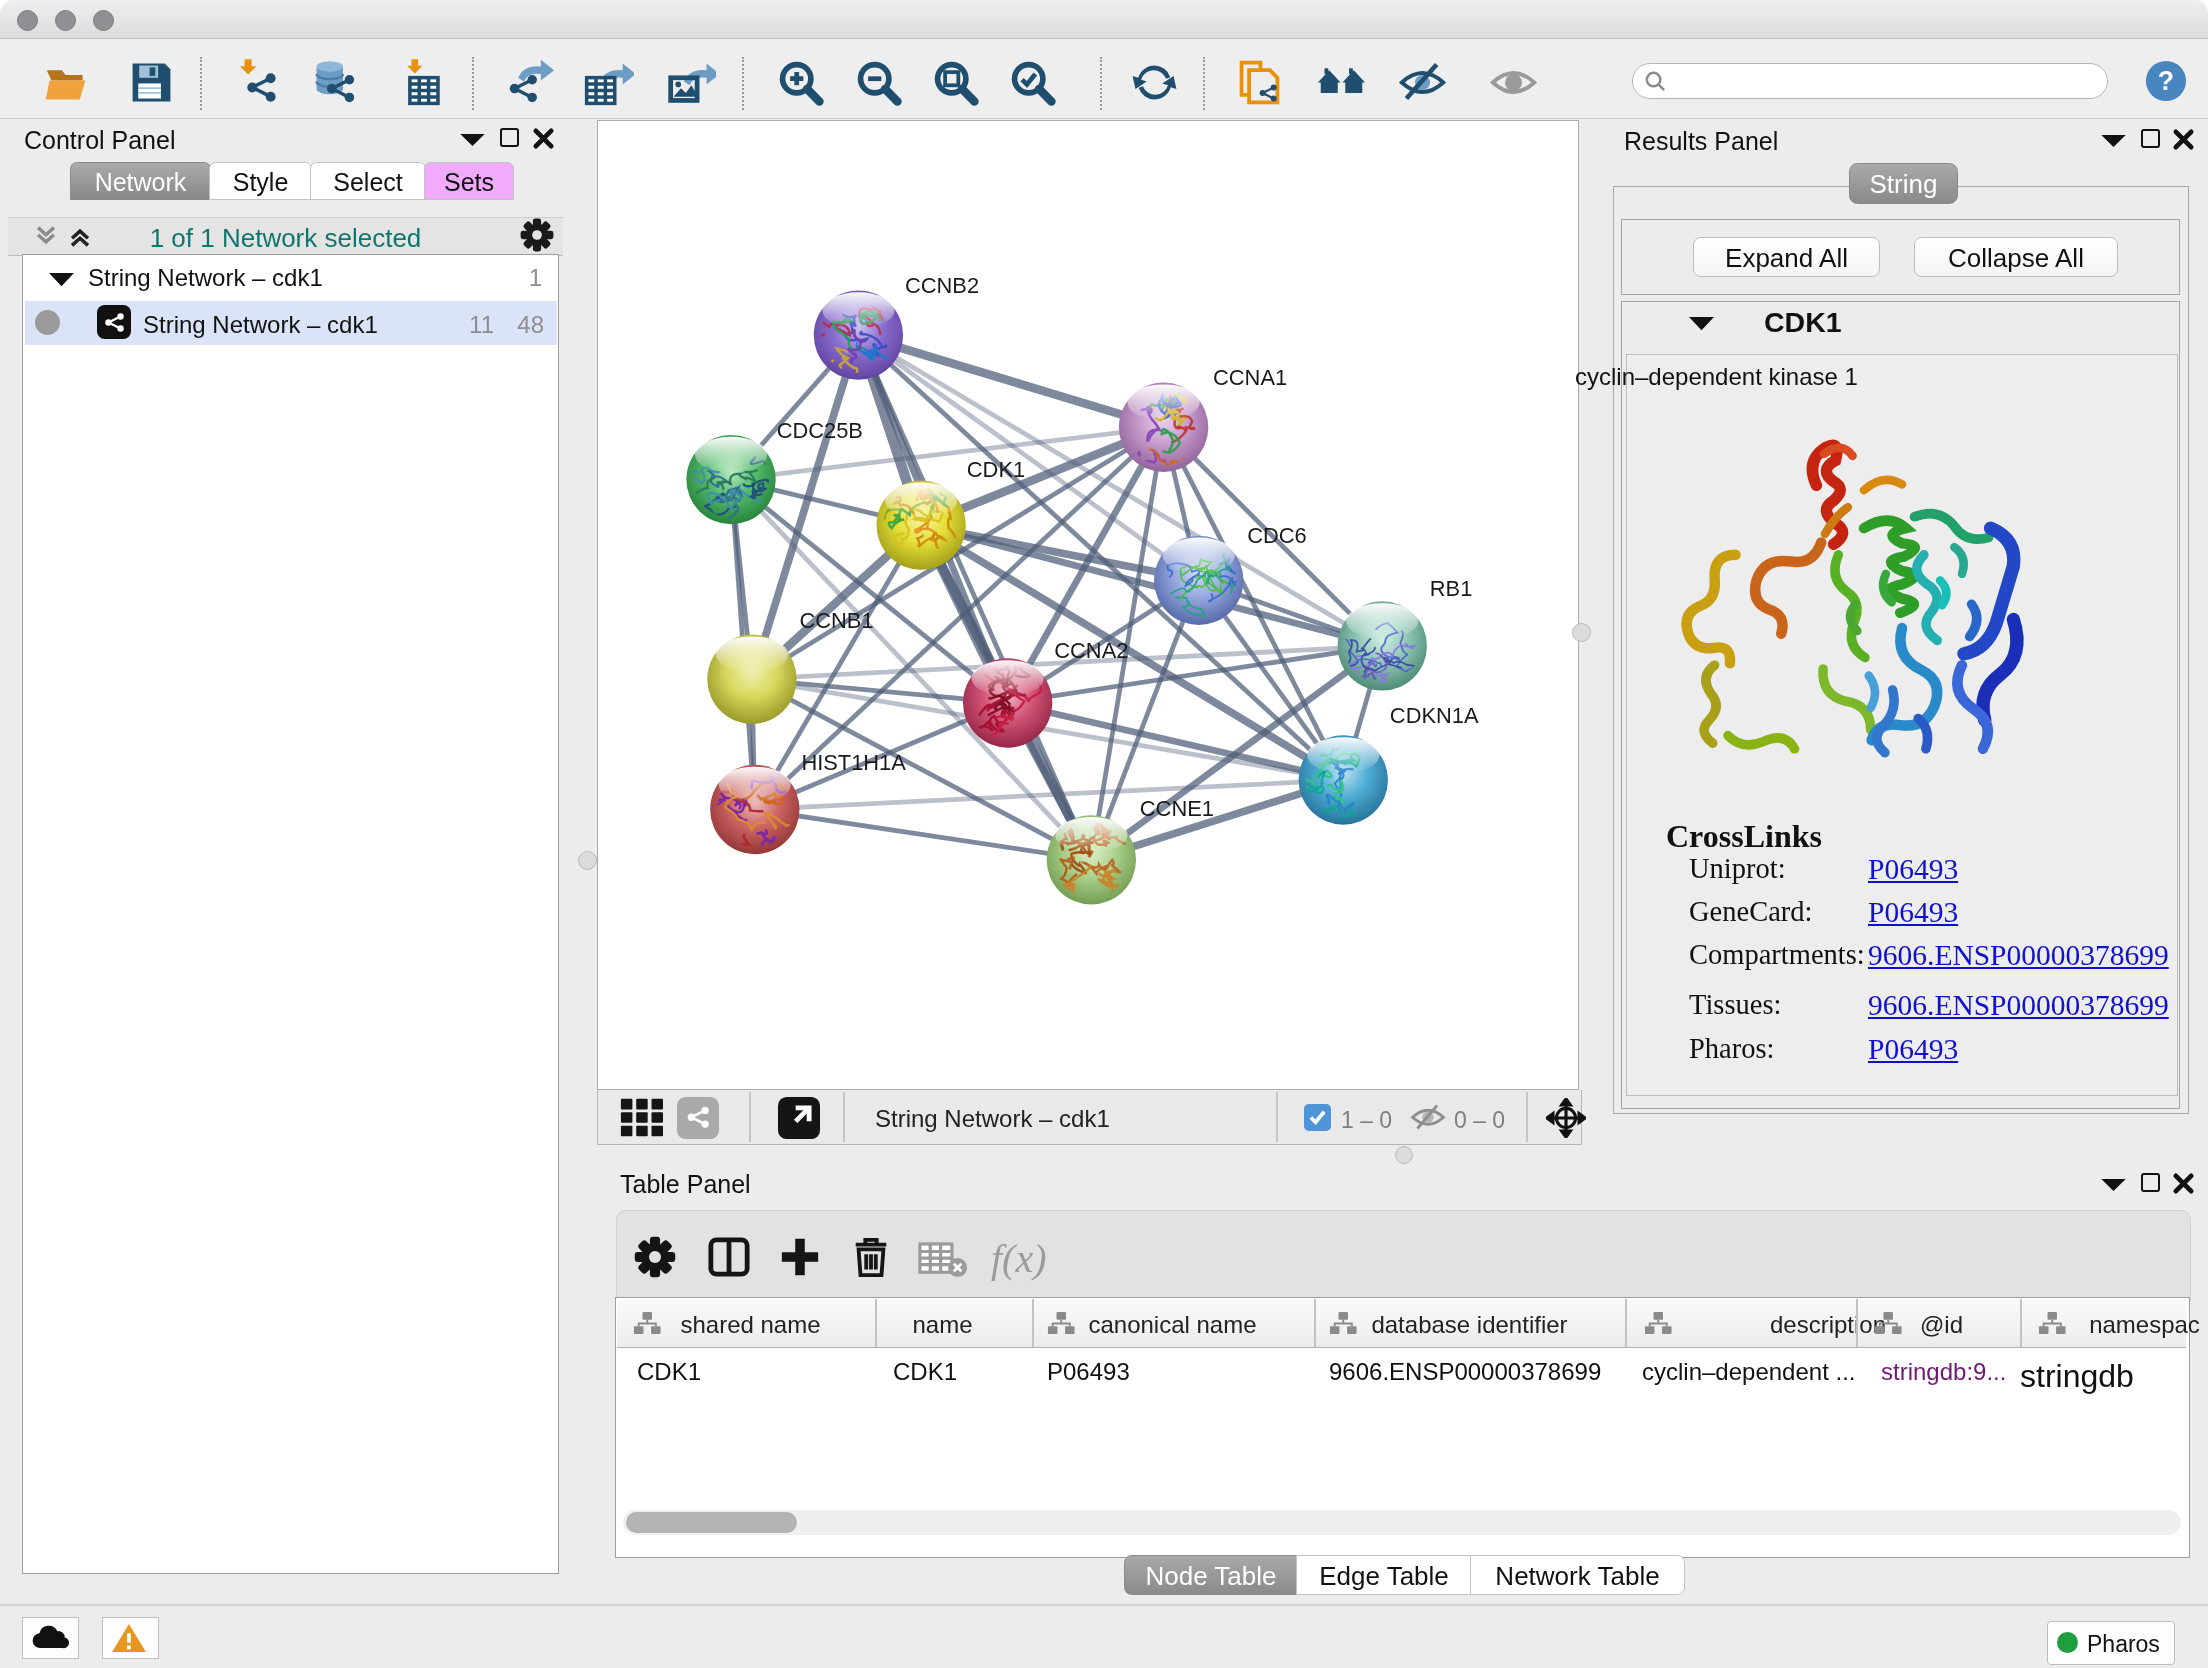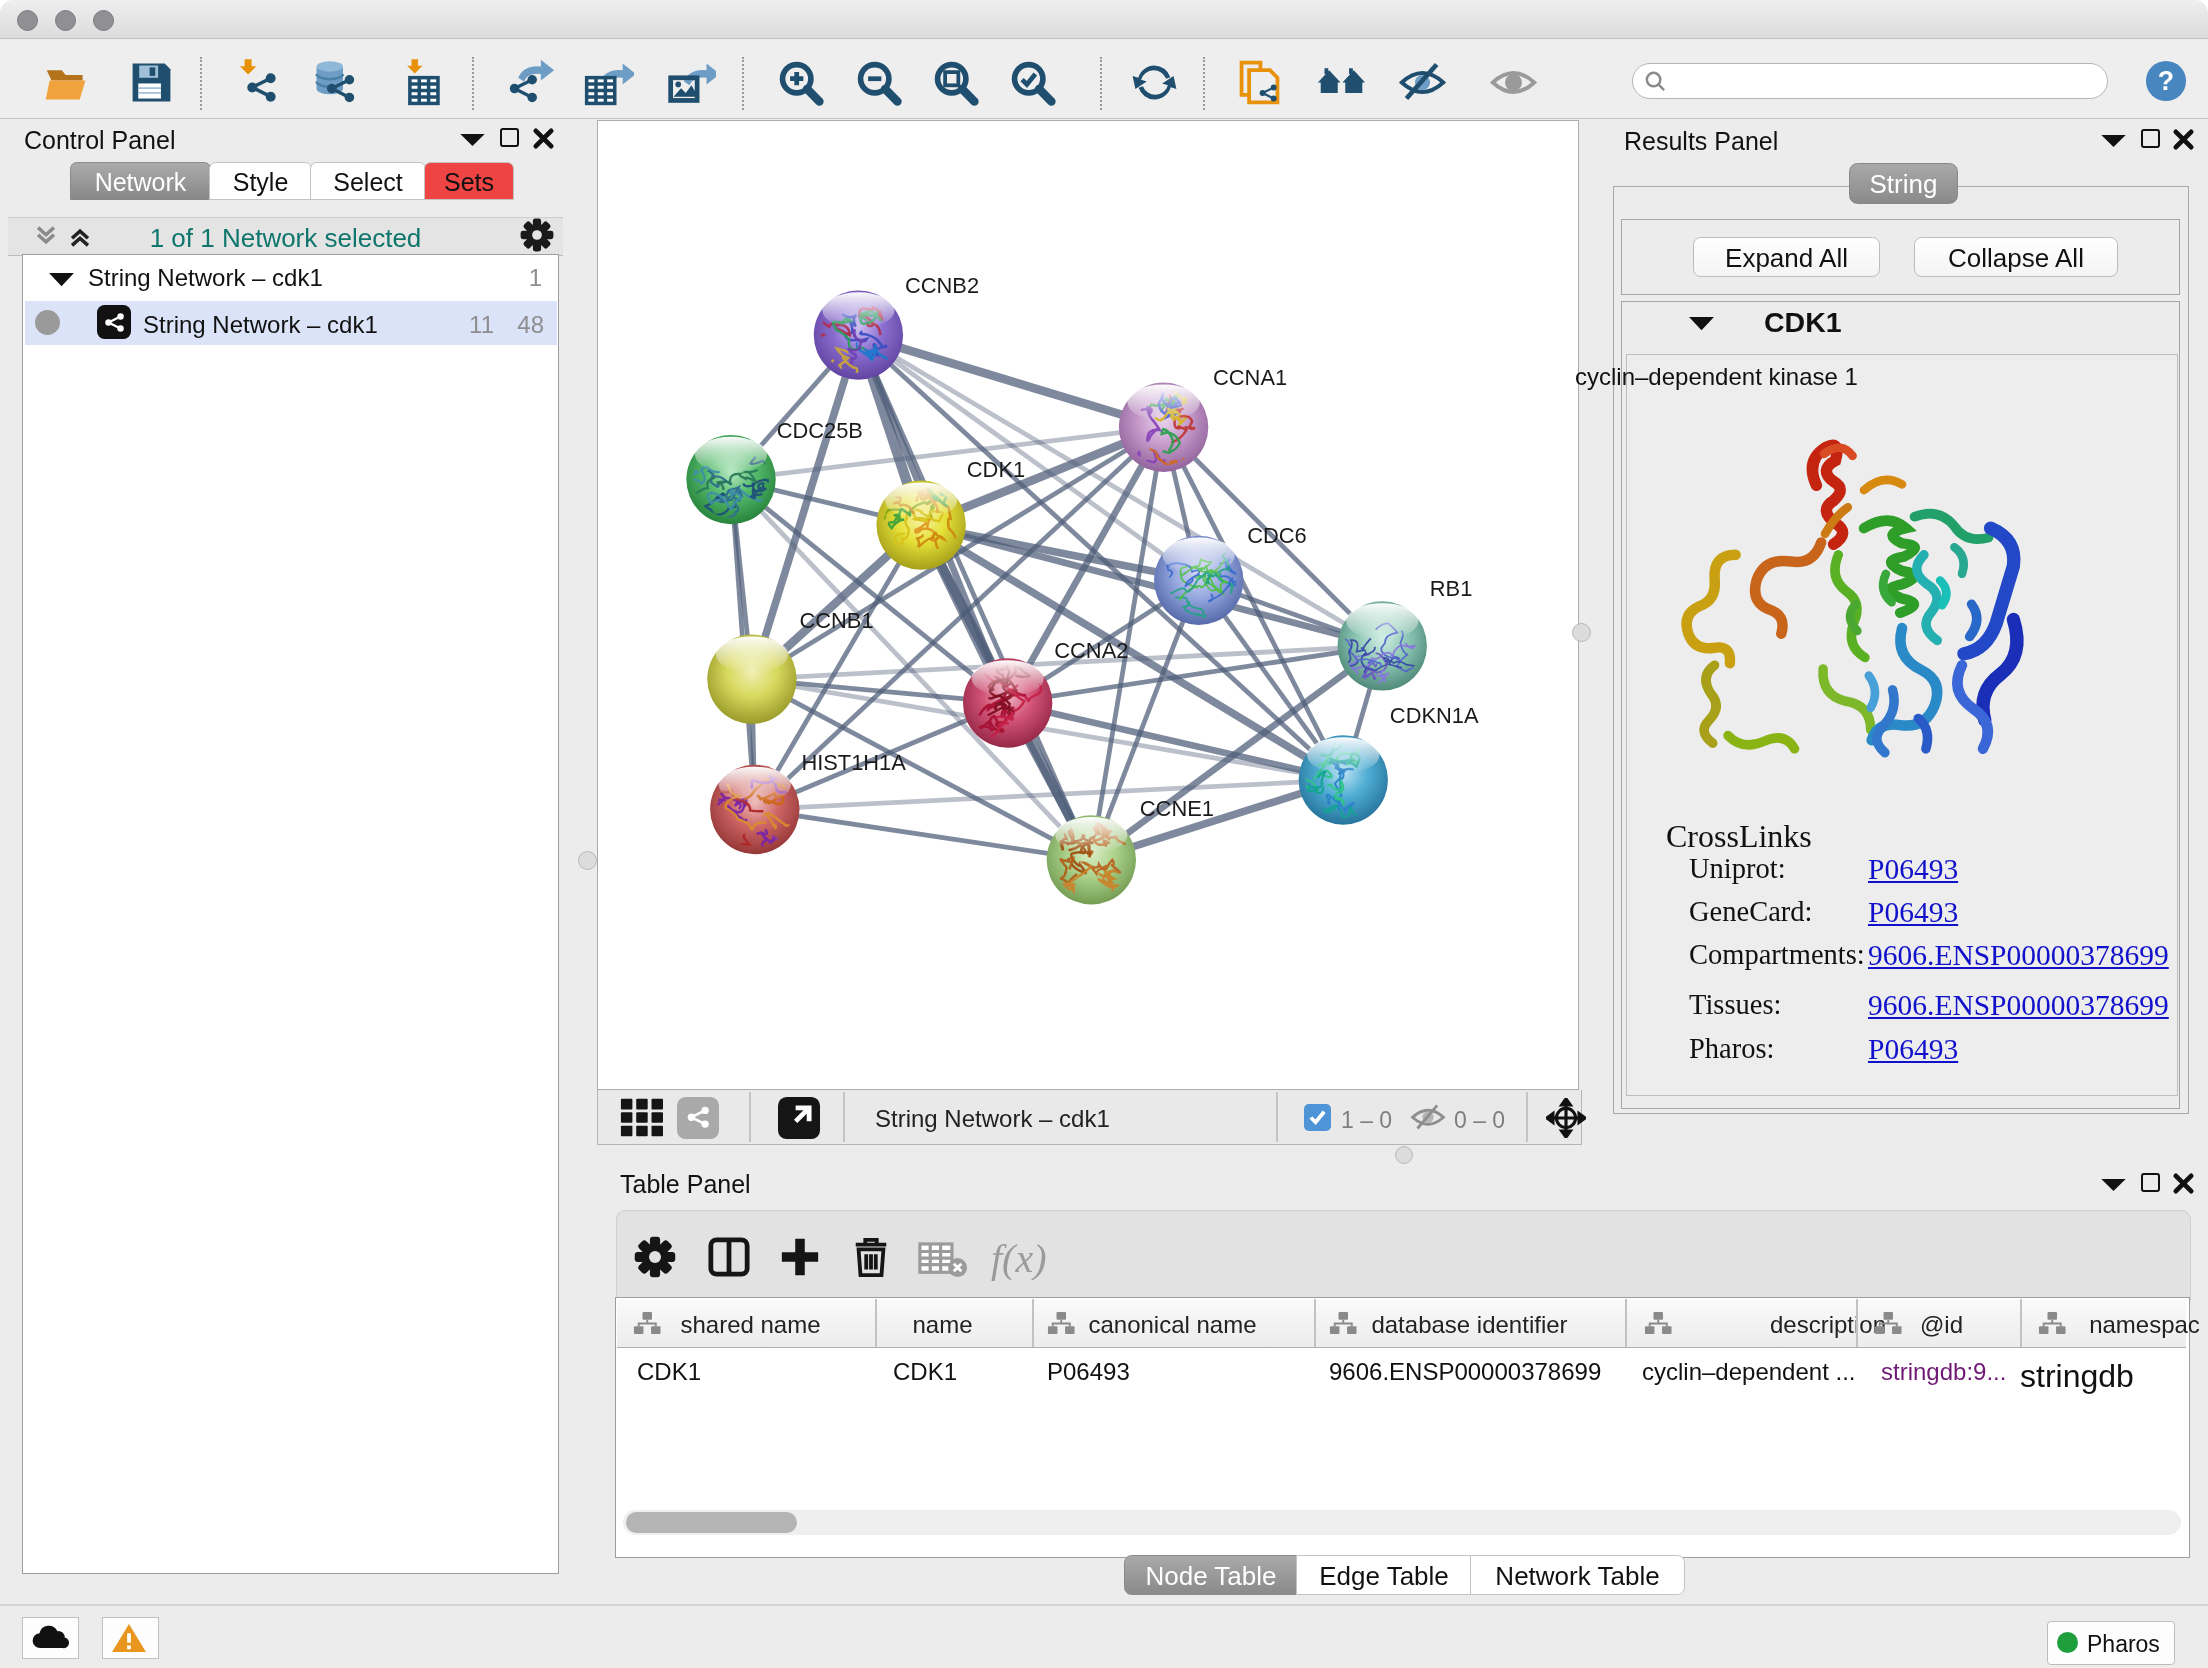--- a/index.html
+++ b/index.html
@@ -162,21 +162,21 @@
 <svg class="abs" style="left:459px;top:132px" width="27" height="15" viewBox="0 0 28 16">
       <path d="M1 2 h26 l-13 13 z" fill="#111"></path>
     </svg>
     <div class="abs" style="left:500px;top:128px;width:15px;height:15px;border:2.9px solid #111;border-radius:2.9px"></div>
     <svg class="abs" style="left:532px;top:127px" width="23" height="23" viewBox="0 0 24 24">
       <path d="M4 4 L20 20 M20 4 L4 20" stroke="#111" stroke-width="5" stroke-linecap="round"></path>
     </svg>
 <div class="abs" style="left:70px;top:162px;width:139px;height:36px;background:linear-gradient(#ababab,#888);color:#fff;border:1px solid #8a8a8a;border-radius:6.7px 6.7px 0 0;text-align:center;line-height:38px;font-size:25px">Network</div>
     <div class="abs" style="left:209px;top:162px;width:101px;height:36px;background:#fff;color:#111;border:1px solid #c2c2c2;border-radius:6.7px 6.7px 0 0;text-align:center;line-height:38px;font-size:25px">Style</div>
     <div class="abs" style="left:310px;top:162px;width:114px;height:36px;background:#fff;color:#111;border:1px solid #c2c2c2;border-radius:6.7px 6.7px 0 0;text-align:center;line-height:38px;font-size:25px">Select</div>
-    <div class="abs" style="left:424px;top:162px;width:88px;height:36px;background:#ef4444;color:#111;border:1px solid #c2c2c2;border-radius:6.7px 6.7px 0 0;text-align:center;line-height:38px;font-size:25px">Sets</div>
+    <div class="abs" style="left:424px;top:162px;width:88px;height:36px;background:#f0abfc;color:#111;border:1px solid #c2c2c2;border-radius:6.7px 6.7px 0 0;text-align:center;line-height:38px;font-size:25px">Sets</div>
 <div class="abs" style="left:7.6px;top:217px;width:555px;height:37px;background:#e4e4e4;border-top:1.9px solid #cdcdcd;border-bottom:1.9px solid #bdbdbd"></div>
 <svg class="abs" style="left:31px;top:224px" width="30" height="25" viewBox="0 0 34 28">
       <g fill="none" stroke="#8b8b8b" stroke-width="4">
         <path d="M8 4 L17 12 26 4"></path>
         <path d="M8 12 L17 20 26 12"></path>
       </g>
     </svg>
 <svg class="abs" style="left:65px;top:224px" width="30" height="25" viewBox="0 0 34 28">
       <g fill="none" stroke="#222" stroke-width="4">
         <path d="M8 24 L17 16 26 24"></path>
@@ -648,21 +648,21 @@
 <path d="M188 78 q-14 10 -24 28" stroke="#cc7a14" stroke-width="9"></path>
 <path d="M228 148 q-8 18 6 30" stroke="#38a83a" stroke-width="9"></path>
 <path d="M300 120 q14 10 8 28" stroke="#28a890" stroke-width="9"></path>
 <path d="M210 255 q12 16 2 34" stroke="#48a0d8" stroke-width="9"></path>
 <path d="M235 270 q6 22 -10 38 q-14 14 2 28" stroke="#3377cc" stroke-width="10"></path>
 <path d="M262 300 q14 12 8 32" stroke="#2a5ac8" stroke-width="10"></path>
 <path d="M196 180 q-12 14 2 28" stroke="#4aa832" stroke-width="9"></path>
 <path d="M318 180 q12 16 -2 34" stroke="#2868c8" stroke-width="10"></path>
 </g>
     </svg>
-<div class="abs" style="left:1666px;top:818px;font-size:32px;font-weight:normal;font-family:'Liberation Serif',serif;color:#111">CrossLinks</div>
+<div class="abs" style="left:1666px;top:818px;font-size:32px;font-weight:bold;font-family:'Liberation Serif',serif;color:#111">CrossLinks</div>
 <div class="abs" style="left:1689px;top:853px;font-size:28.5px;font-family:'Liberation Serif',serif;color:#111">Uniprot:</div>
     <div class="abs" style="left:1868px;top:853px;font-size:29.5px;font-family:'Liberation Serif',serif;color:#1111cc;text-decoration:underline">P06493</div>
 <div class="abs" style="left:1689px;top:896px;font-size:28.5px;font-family:'Liberation Serif',serif;color:#111">GeneCard:</div>
     <div class="abs" style="left:1868px;top:896px;font-size:29.5px;font-family:'Liberation Serif',serif;color:#1111cc;text-decoration:underline">P06493</div>
 <div class="abs" style="left:1689px;top:939px;font-size:28.5px;font-family:'Liberation Serif',serif;color:#111">Compartments:</div>
     <div class="abs" style="left:1868px;top:939px;font-size:29.5px;font-family:'Liberation Serif',serif;color:#1111cc;text-decoration:underline">9606.ENSP00000378699</div>
 <div class="abs" style="left:1689px;top:989px;font-size:28.5px;font-family:'Liberation Serif',serif;color:#111">Tissues:</div>
     <div class="abs" style="left:1868px;top:989px;font-size:29.5px;font-family:'Liberation Serif',serif;color:#1111cc;text-decoration:underline">9606.ENSP00000378699</div>
 <div class="abs" style="left:1689px;top:1033px;font-size:28.5px;font-family:'Liberation Serif',serif;color:#111">Pharos:</div>
     <div class="abs" style="left:1868px;top:1033px;font-size:29.5px;font-family:'Liberation Serif',serif;color:#1111cc;text-decoration:underline">P06493</div>

